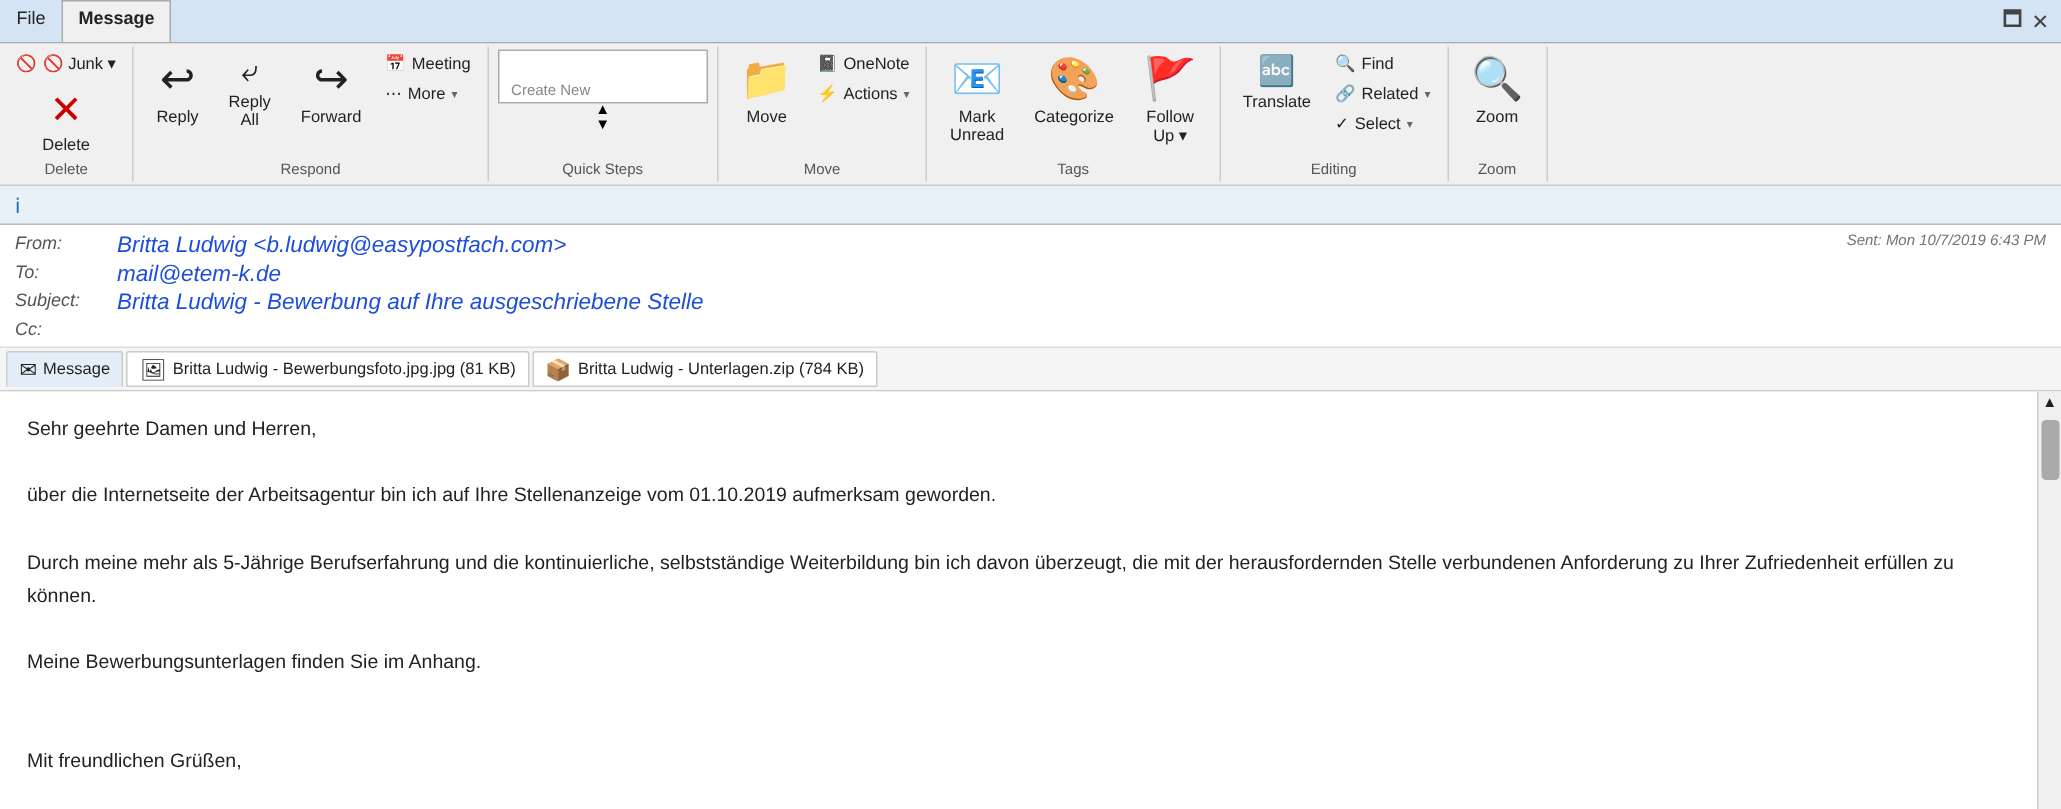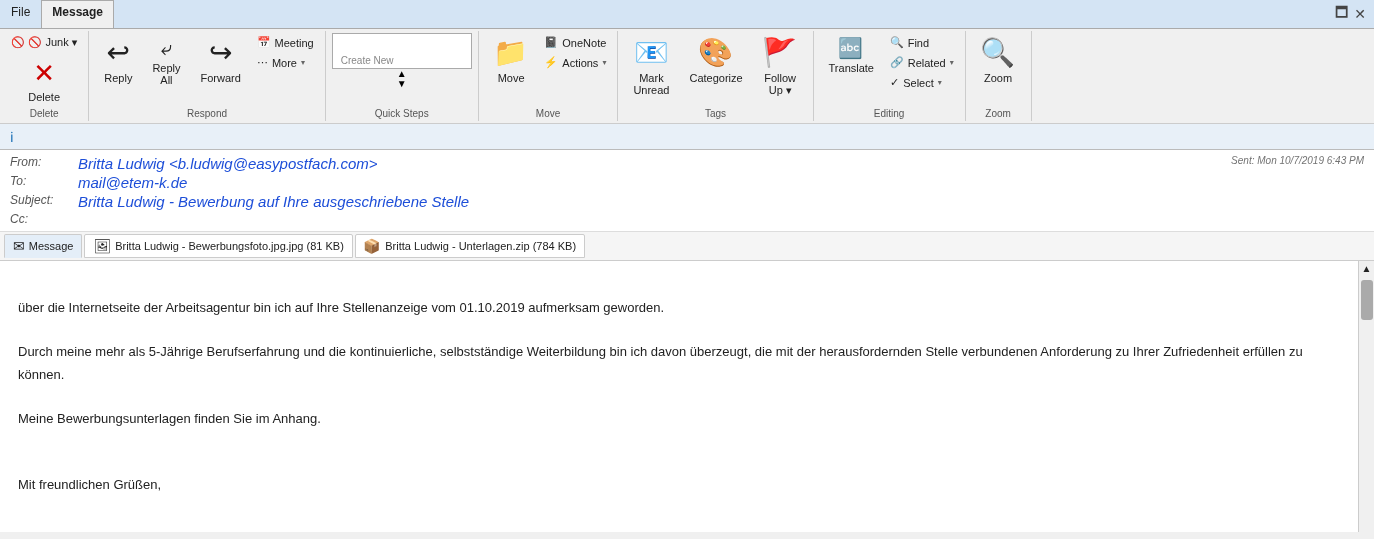--- a/index.html
+++ b/index.html
@@ -245,20 +245,21 @@
     <span>Britta Ludwig - Bewerbungsfoto.jpg.jpg (81 KB)</span>
   </div>
   <div class="attach-tab">
     <span class="attach-icon">📦</span>
     <span>Britta Ludwig - Unterlagen.zip (784 KB)</span>
   </div>
 </div>
 
 <div class="email-body-wrapper">
   <div class="email-body">
+    <p>Sehr geehrte Damen und Herren,</p>
     <p>&nbsp;</p>
     <p>über die Internetseite der Arbeitsagentur bin ich auf Ihre Stellenanzeige vom 01.10.2019 aufmerksam geworden.</p>
     <p>&nbsp;</p>
     <p>Durch meine mehr als 5-Jährige Berufserfahrung und die kontinuierliche, selbstständige Weiterbildung bin ich davon überzeugt, die mit der herausfordernden Stelle verbundenen Anforderung zu Ihrer Zufriedenheit erfüllen zu können.</p>
     <p>&nbsp;</p>
     <p>Meine Bewerbungsunterlagen finden Sie im Anhang.</p>
     <p>&nbsp;</p>
     <p>&nbsp;</p>
     <p>Mit freundlichen Grüßen,</p>
     <p>&nbsp;</p>

